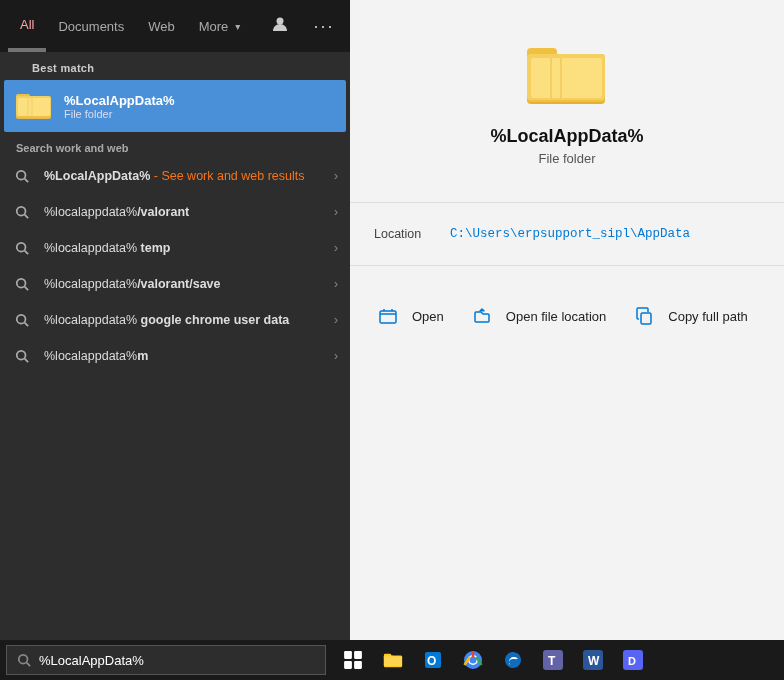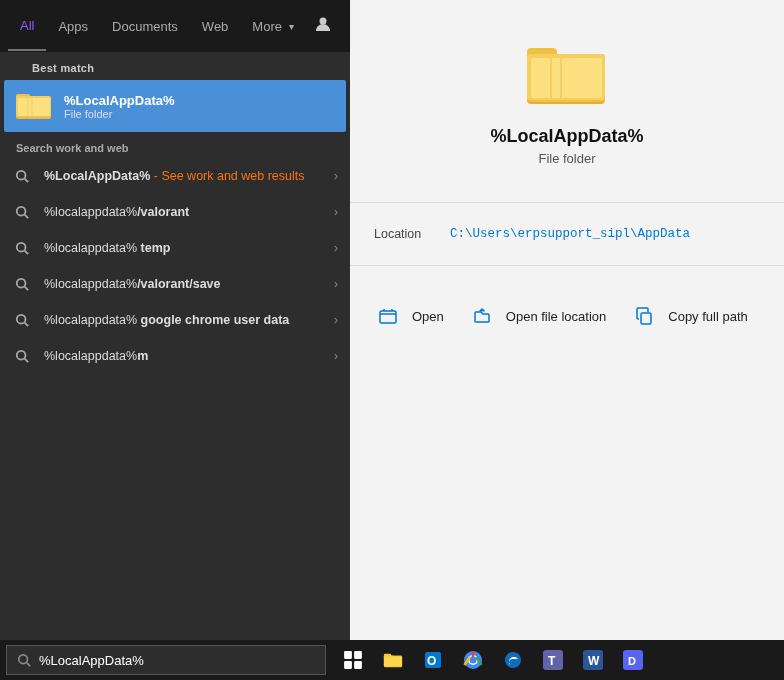--- a/index.html
+++ b/index.html
@@ -34,22 +34,22 @@
       border-bottom: none;
     }
     .tab-item {
       color: #aaa;
       font-size: 13px;
       padding: 16px 12px;
       cursor: pointer;
       position: relative;
     }
     .tab-item.active {
-      color: #8b5cf6;
-      border-bottom: 2px solid #737373;
+      color: #fca5a5;
+      border-bottom: 4px solid #737373;
     }
     .tab-more {
       display: flex;
       align-items: center;
       gap: 4px;
     }
     .tab-bar-right {
       margin-left: auto;
       display: flex;
       gap: 8px;
@@ -308,23 +308,20 @@
     }
   </style>
 </head>
 <body>
 
 <div class="search-panel">
 
   <div class="tab-bar">
     <div class="tab-item active">
       <span>All</span>
-    </div>
-    <div class="tab-item">
-      <span>Apps</span>
     </div>
     <div class="tab-item">
       <span>Documents</span>
     </div>
     <div class="tab-item">
       <span>Web</span>
     </div>
     <div class="tab-item tab-more">
       <span>More</span>
       <span style="font-size:10px; margin-left:3px;">▾</span>

